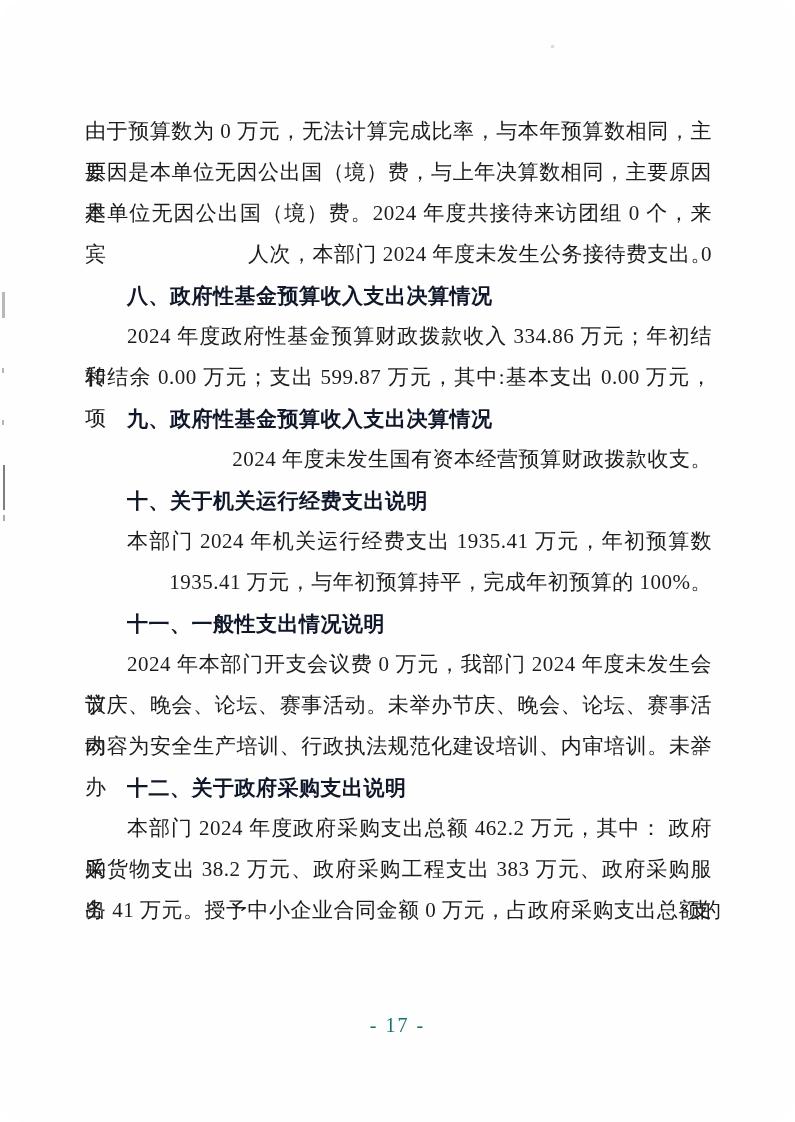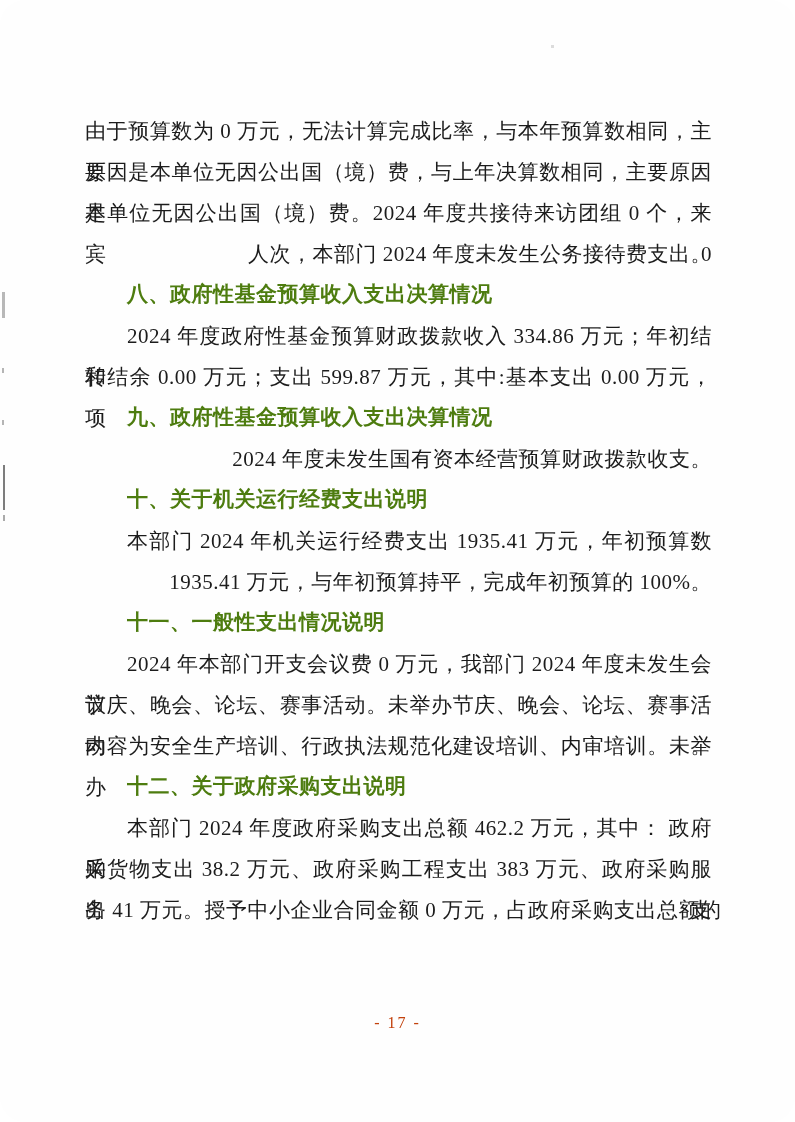--- a/index.html
+++ b/index.html
@@ -33,38 +33,38 @@
   }
   .line.j {
     white-space: normal;
     text-align: justify;
     text-align-last: justify;
   }
   .indent {
     text-indent: 2em;
   }
   .heading {
-    font-family: Liberation Mono, monospace;
+    font-family: Liberation Sans, sans-serif;
     font-weight: 700;
     font-size: 21px;
     line-height: 41px;
     height: 41px;
     text-indent: 2em;
     letter-spacing: 0.5px;
-    color: #4d7c0f;
+    color: #0f172a;
   }
   .footer {
     position: absolute;
     left: 0;
     top: 1014px;
     width: 795px;
     text-align: center;
-    font-size: 16px;
+    font-size: 20px;
     letter-spacing: 2px;
-    color: #c2410c;
+    color: #0f766e;
   }
   
   .artifact {
     position: absolute;
     background: #8a8a8a;
   }
   .art-dot-top {
     left: 551px; top: 45px; width: 3px; height: 3px;
     background: #dcdcdc;
   }

